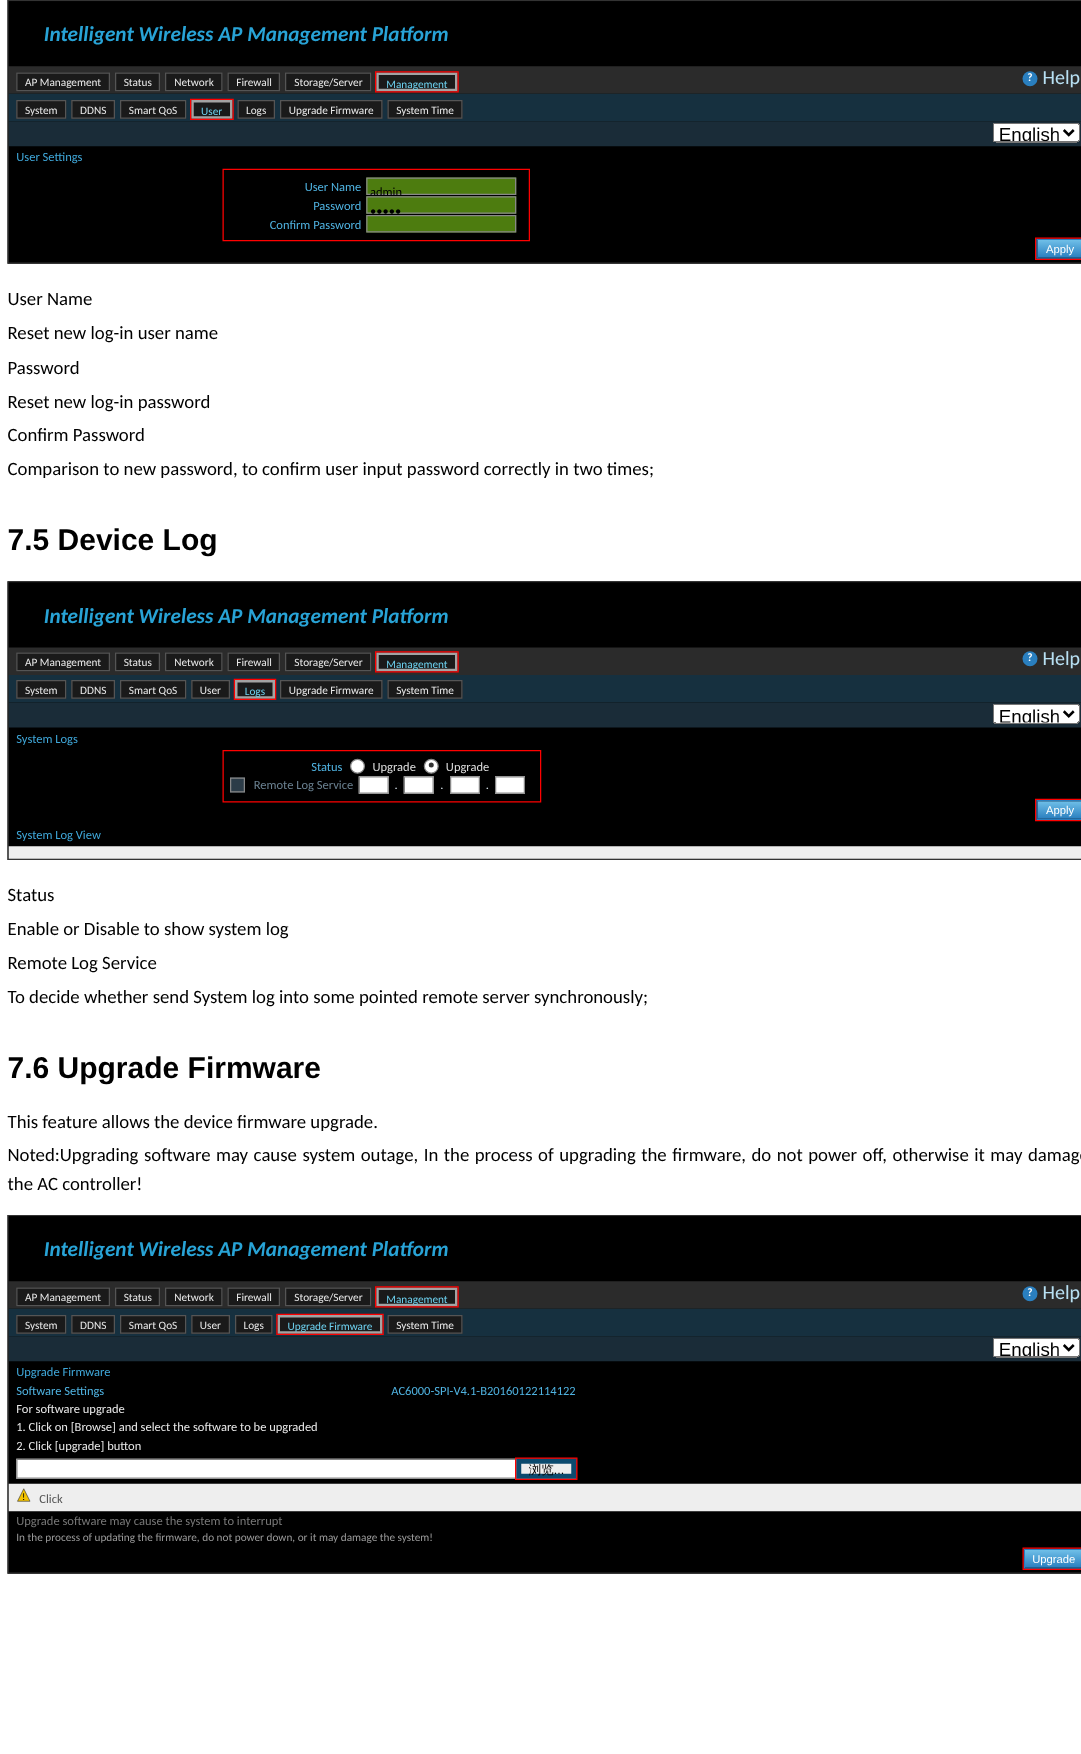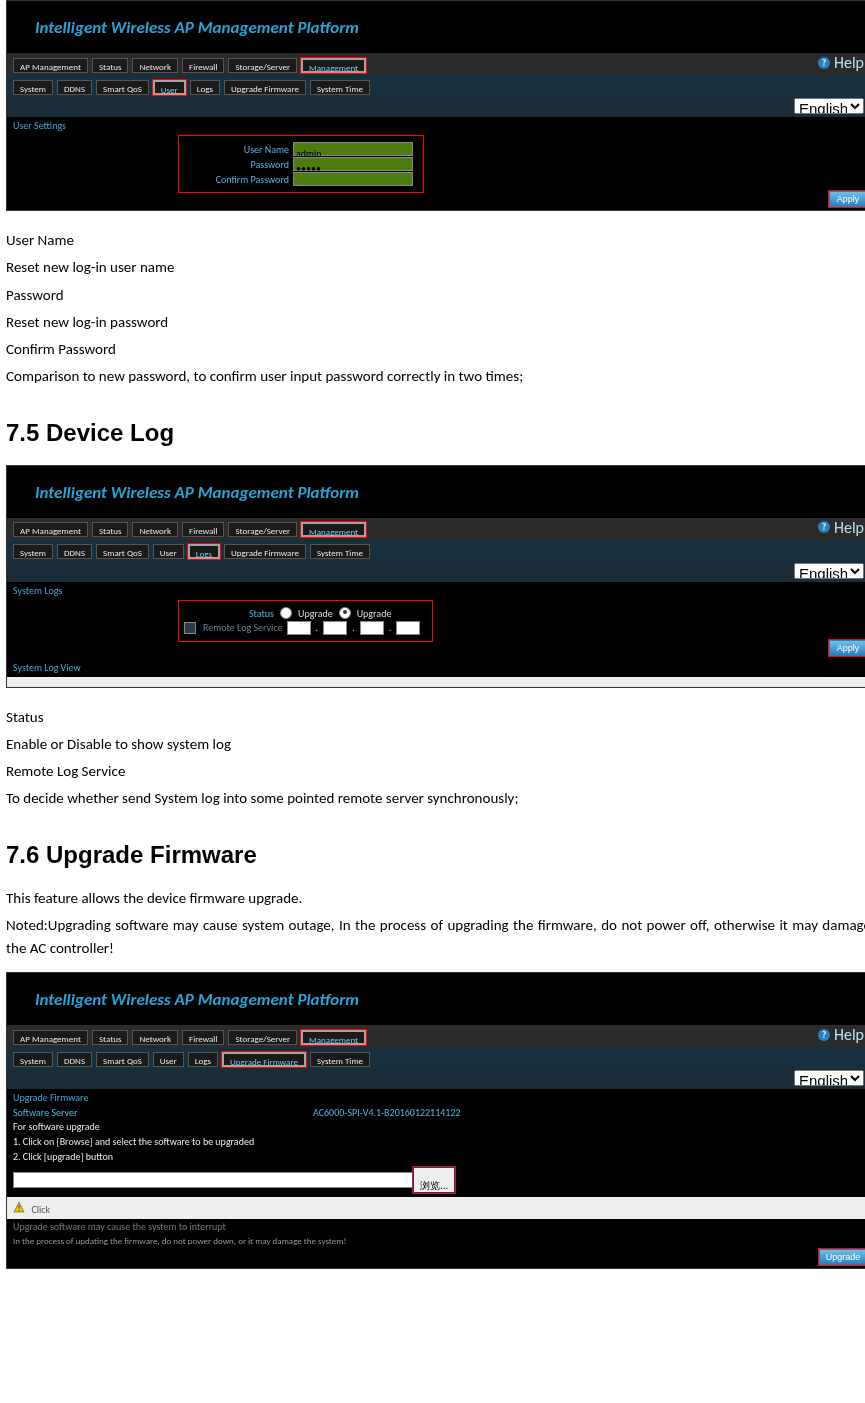--- a/index.html
+++ b/index.html
@@ -30,21 +30,21 @@
 .oct{width:24px;height:14px;background:#fff;border:1px solid #888;display:inline-block;vertical-align:middle;box-sizing:border-box}
 .dot{color:#c8d3da;font-size:10px;padding:0 1px}
 .body-text{margin:4px 0;line-height:1.55;font-size:15px}
 .h2{font-family:Arial,sans-serif;font-weight:bold;font-size:24px;margin:30px 0 18px 0}
 .logview{background:#eee;height:10px}
 .sv-lbl{color:#4fb2e0;font-size:10px;padding-left:6px}
 .sv-val{color:#4fb2e0;font-size:10px}
 .upg-txt{color:#e8e8e8;font-size:10px;padding:1px 6px;line-height:1.3}
 .filebar{display:flex;align-items:center;margin:3px 6px;gap:0}
 .filepath{width:400px;height:16px;background:#fff;border:1px solid #888;box-sizing:border-box}
-.filebtn{height:16px;font-size:10px;padding:12px 6px;border:1px solid #0c4a6e;background:#eee;outline:1px solid red;line-height:12px}
+.filebtn{height:16px;font-size:10px;padding:0 6px;border:4px solid #0c4a6e;background:#eee;outline:1px solid red;line-height:12px}
 .note{background:#eee;padding:2px 6px;margin:4px 0 0 0}
 .note-l{font-size:10px;color:#555}
 .warn{display:inline-block;margin-right:3px}
 .note-g1{color:#777;font-size:10px;padding:1px 6px}
 .note-g2{color:#999;font-size:9px;padding:1px 6px 6px 6px}
 </style>
 </head>
 <body>
 
 <div class="page">
@@ -193,21 +193,21 @@
     <div class="tabbtn">User</div>
     <div class="tabbtn">Logs</div>
     <div class="tabbtn active box">Upgrade Firmware</div>
     <div class="tabbtn">System Time</div>
   </div>
   <div class="langrow">
     <select class="langsel"><option>English</option></select>
   </div>
   <div class="section-lbl">Upgrade Firmware</div>
   <div style="display:flex;padding:2px 0 0 6px">
-    <span class="sv-lbl" style="padding:0;width:300px">Software Server</span>
+    <span class="sv-lbl" style="padding:0;width:300px">Software Settings</span>
     <span class="sv-val">AC6000-SPI-V4.1-B20160122114122</span>
   </div>
   <div class="upg-txt">For software upgrade</div>
   <div class="upg-txt">1. Click on [Browse] and select the software to be upgraded</div>
   <div class="upg-txt">2. Click [upgrade] button</div>
   <div class="filebar">
     <div class="filepath"></div>
     <button class="filebtn">浏览...</button>
   </div>
   <div class="note">

